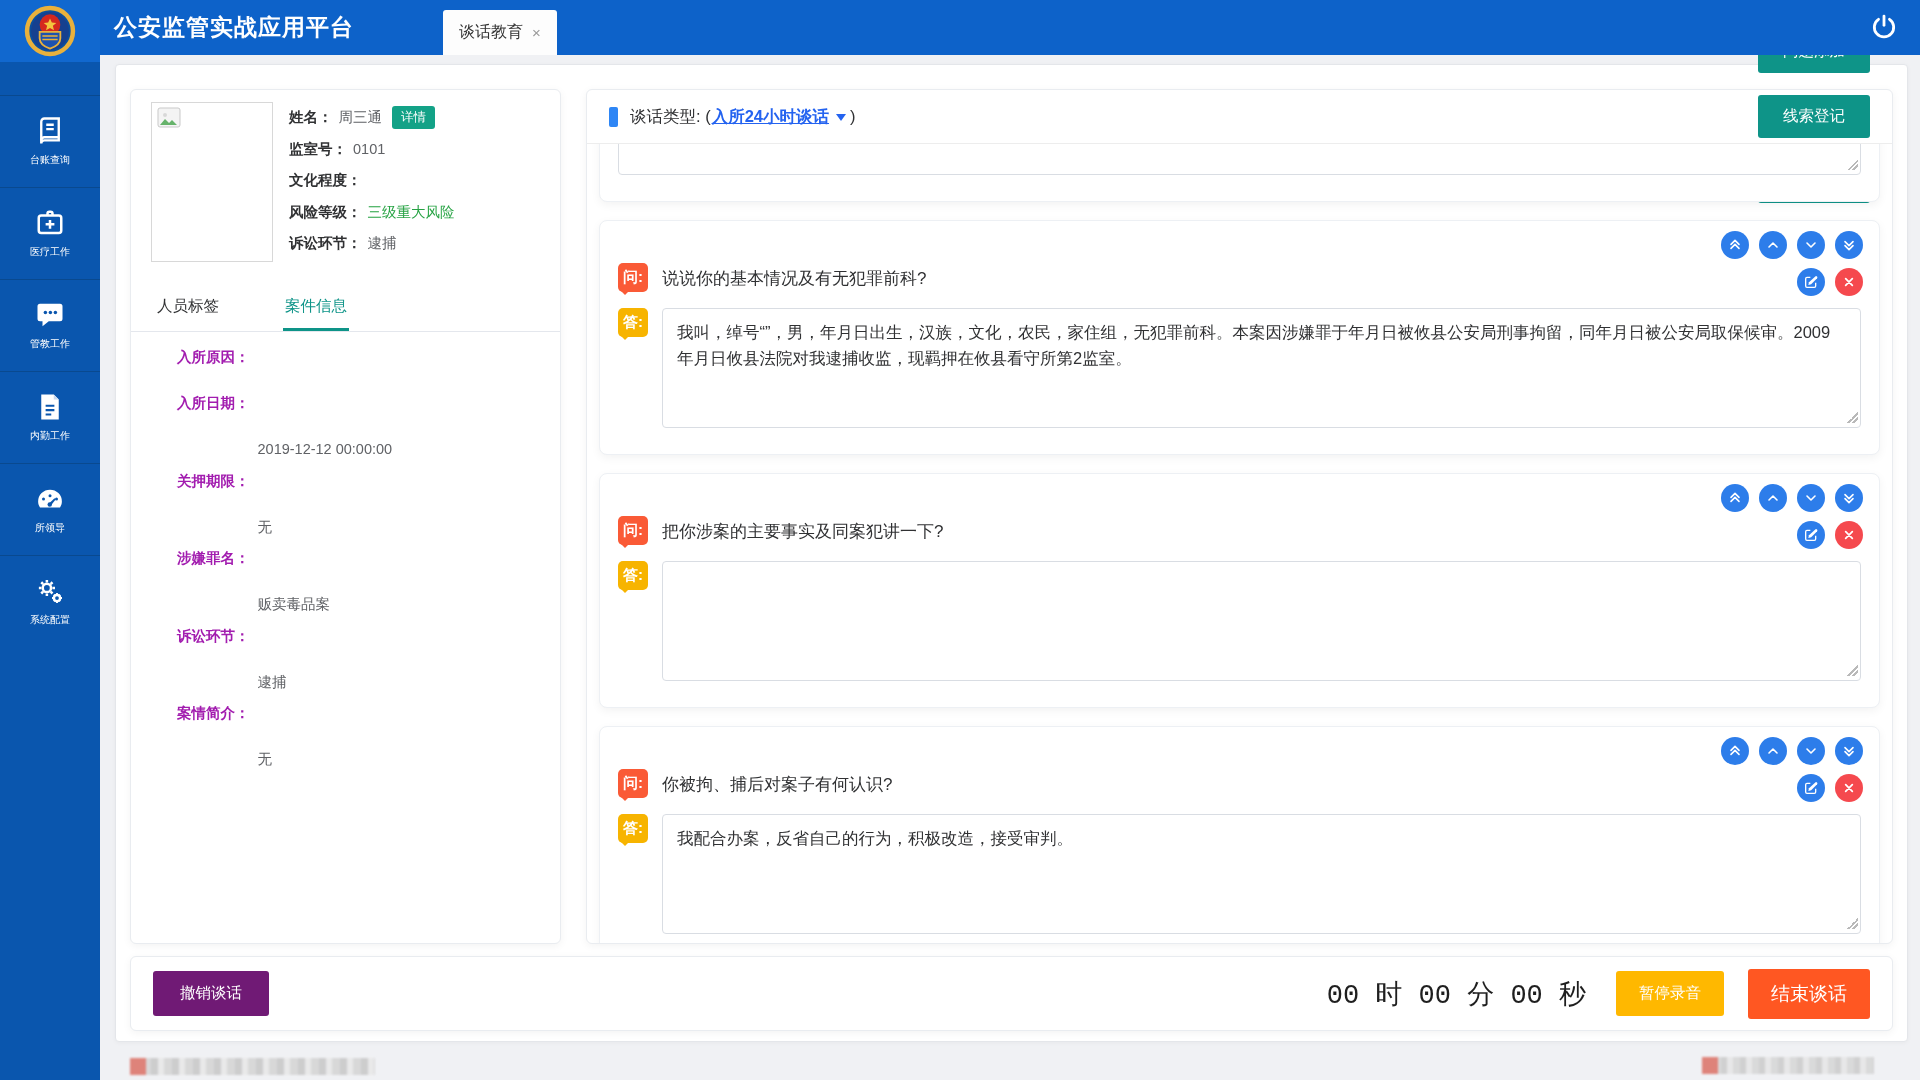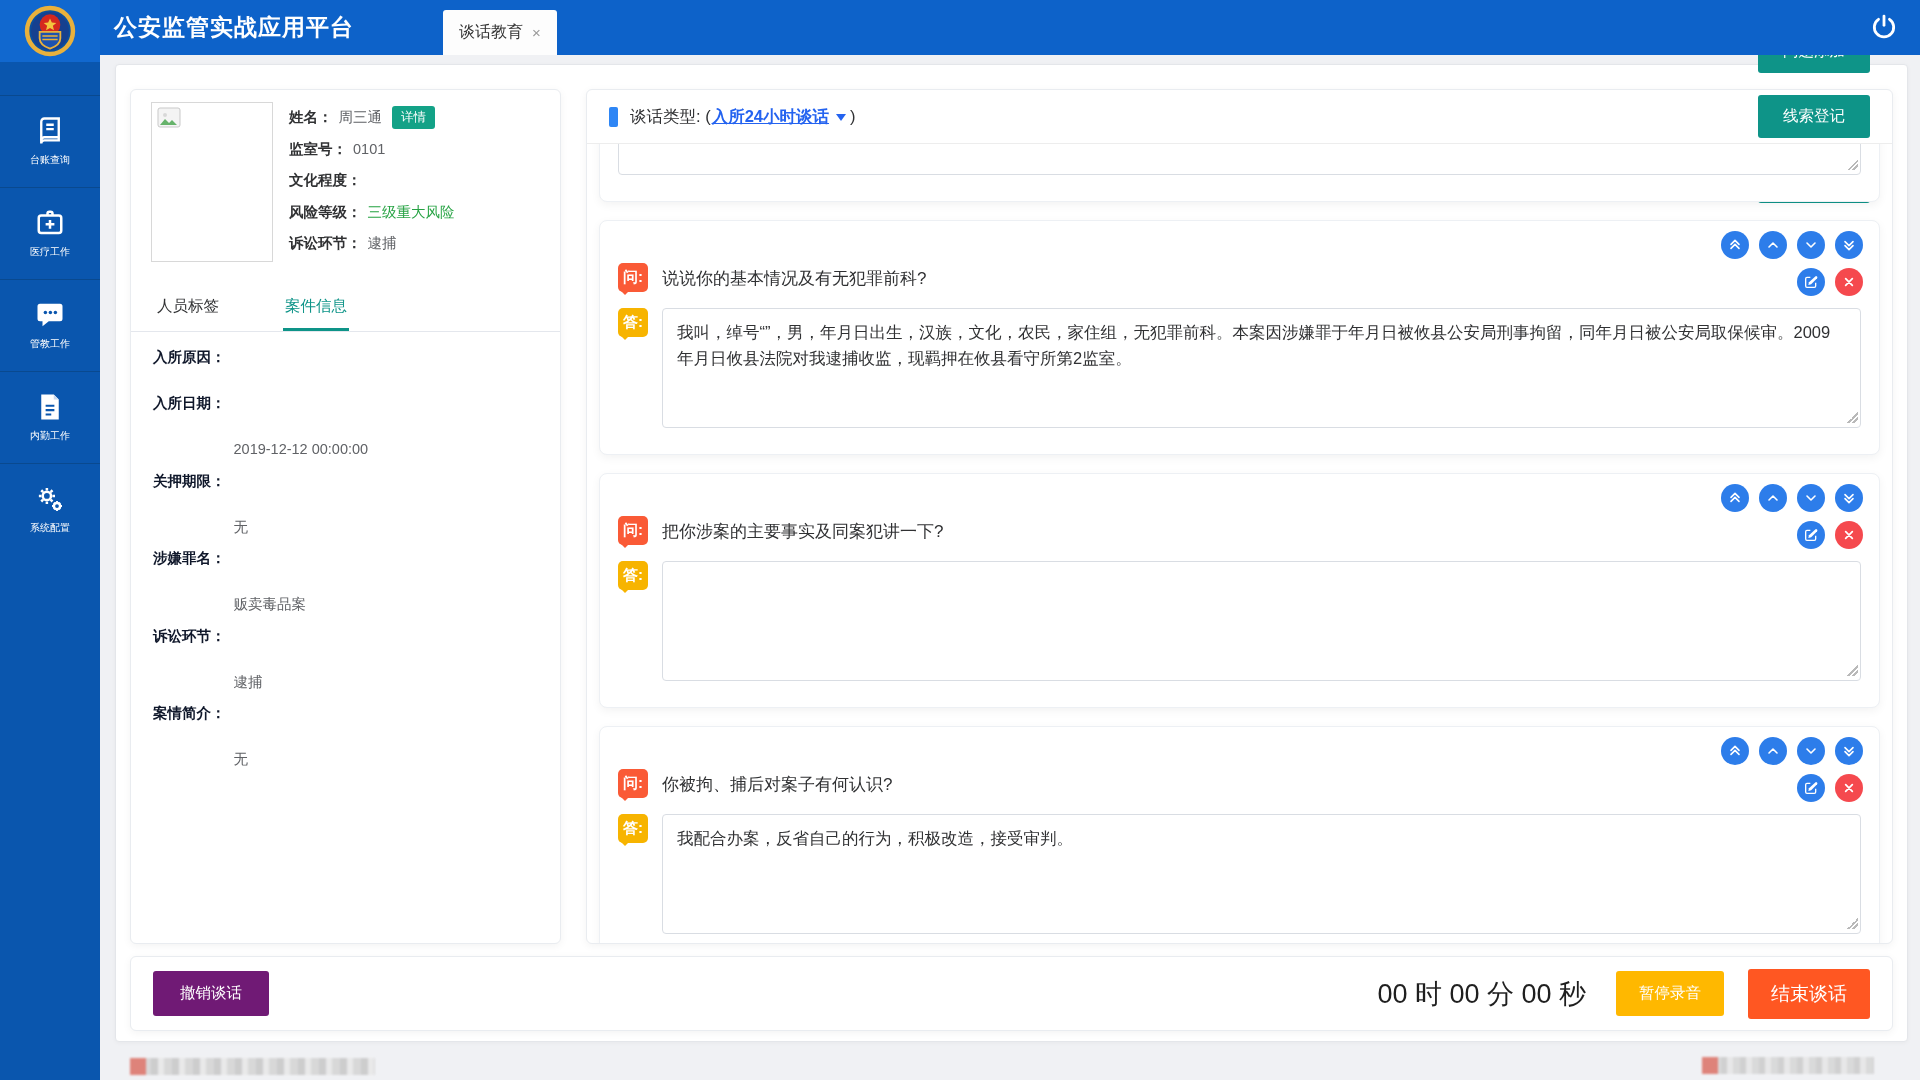--- a/index.html
+++ b/index.html
@@ -42,21 +42,21 @@
   .info-value{color:#606266;}
   .info-value.risk{color:#27a344;}
   .detail-badge{background:#13a287;color:#fff;font-size:12.5px;padding:3px 9px;border-radius:3px;
                 margin-left:10px;cursor:pointer;}
   .ptabs{position:absolute;left:0;top:196px;width:100%;border-bottom:1px solid #e4e7ed;display:flex;
          gap:62px;padding-left:24px;box-sizing:border-box;}
   .ptab{font-size:15.5px;color:#303133;padding:10px 2px 11px;border-bottom:3px solid transparent;cursor:pointer;}
   .ptab.active{color:#0e9488;border-bottom-color:#0e9488;}
   .case-list{position:absolute;left:22px;top:252px;right:18px;}
   .case-row{display:flex;font-size:14.5px;line-height:31.5px;white-space:nowrap;}
-  .case-label{font-weight:bold;color:#0f172a;margin-right:8px;}
+  .case-label{font-weight:bold;color:#a21caf;margin-right:8px;margin-left:24px;}
   .case-value{color:#606266;margin-top:46px;}
 
   
   .qa-card{position:absolute;left:470px;top:24px;width:1307px;height:855px;border:1px solid #e9ecf0;
            border-radius:6px;background:#fff;box-shadow:0 2px 8px rgba(0,0,0,.05);box-sizing:border-box;}
   .qa-head{height:54px;border-bottom:1px solid #ededed;display:flex;align-items:center;
            padding:0 22px;box-sizing:border-box;}
   .marker{width:9px;height:20px;background:#2e86f5;border-radius:2px;margin-right:12px;}
   .type-text{font-size:16.5px;color:#303133;display:flex;align-items:center;}
   .type-link{color:#2463f0;text-decoration:underline;font-weight:bold;margin:0 1px;cursor:pointer;}
@@ -93,21 +93,21 @@
   .circle svg{width:16px;height:16px;display:block;}
   .circle.blue{background:#2d7dea;}
   .circle.red{background:#f5494e;}
 
   
   .bottom-bar{position:absolute;left:14px;top:891px;width:1763px;height:75px;border:1px solid #e9ecf0;
               border-radius:6px;background:#fff;box-shadow:0 2px 8px rgba(0,0,0,.05);display:flex;
               align-items:center;padding:0 22px;box-sizing:border-box;}
   .blue-btn{background:#701a75;color:#fff;border:none;border-radius:3px;font-size:15.5px;
             padding:12px 27px;cursor:pointer;white-space:nowrap;}
-  .timer{margin-left:auto;font-size:27px;color:#1f1f1f;white-space:nowrap;}
+  .timer{margin-left:auto;font-size:27px;color:#1f1f1f;white-space:nowrap;font-family:Liberation Mono, monospace;}
   .amber-btn{background:#ffb800;color:#fff;border:none;border-radius:3px;font-size:15.5px;
              padding:12px 23px;margin-left:30px;cursor:pointer;white-space:nowrap;}
   .orange-btn{background:#ff5722;color:#fff;border:none;border-radius:3px;font-size:19px;
               padding:12px 23px;margin-left:24px;cursor:pointer;white-space:nowrap;}
 
   
   .redact{position:absolute;height:17px;filter:blur(1px);opacity:.85;}
   .redact::before{content:"";position:absolute;left:0;top:0;width:16px;height:100%;background:#dc7065;}
   .redact-left{left:130px;top:1058px;width:245px;
      background:repeating-linear-gradient(90deg,#c7c7c7 0 7px,#e8e8e8 7px 13px,#d4d4d4 13px 21px);}
@@ -180,20 +180,35 @@
     <span class="s-icon">
       <svg viewBox="0 0 24 24">
         <path d="M5 2h10l4 4v16H5z" fill="#fff"></path>
         <path d="M15 2v4h4z" fill="#c9d9ef"></path>
         <g stroke="#0a56ae" stroke-width="1.7">
             <path d="M8.5 11h7M8.5 14.5h7M8.5 18h4.5"></path>
           </g>
       </svg>
     </span>
     <span class="s-label">内勤工作</span>
+  </div>
+  <div class="s-item">
+    <span class="s-icon">
+      <svg viewBox="0 0 24 24">
+        <path d="M12 4.5A9.5 9.5 0 002.5 14c0 2 .6 3.4 1.5 4.7h16c.9-1.3 1.5-2.7 1.5-4.7A9.5 9.5 0 0012 4.5z" fill="#fff"></path>
+        <g fill="#0a56ae">
+          <circle cx="6.8" cy="12" r="1.2"></circle>
+            <circle cx="12" cy="9.3" r="1.2"></circle>
+            <circle cx="17.2" cy="12" r="1.2"></circle>
+          <path d="M11 15.8l4.6-4.4.9 1-3.8 4.8z"></path>
+            <circle cx="11.8" cy="16.4" r="1.8"></circle>
+        </g>
+      </svg>
+    </span>
+    <span class="s-label">所领导</span>
   </div>
   <div class="s-item">
     <span class="s-icon">
       <svg viewBox="0 0 24 24" fill="none" stroke="#fff" stroke-width="2">
         <circle cx="9.5" cy="9.5" r="3.3"></circle>
         <path d="M9.5 3.1v2.1M9.5 13.9v2.1M3.1 9.5h2.1M13.9 9.5h2.1M5 5l1.5 1.5M12.5 12.5L14 14M14 5l-1.5 1.5M6.5 12.5L5 14"></path>
         <circle cx="17.6" cy="17.6" r="2.5"></circle>
         <path d="M17.6 13.6v1.4M17.6 20.2v1.4M13.6 17.6h1.4M20.2 17.6h1.4M15 15l1 1M19.2 19.2l1 1M20.2 15l-1 1M16 19.2l-1 1" stroke-width="1.5"></path>
       </svg>
     </span>

